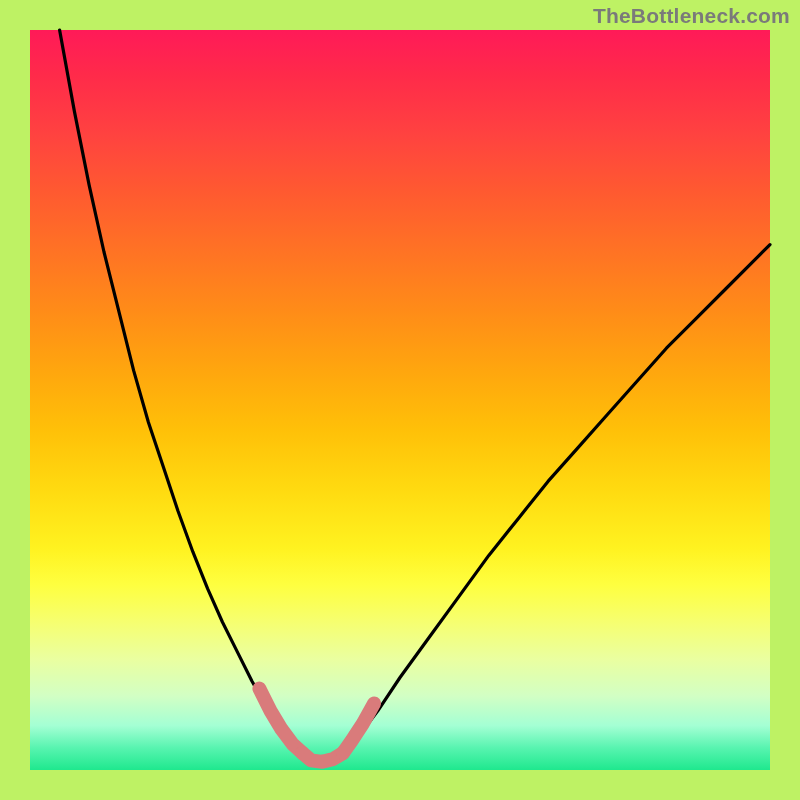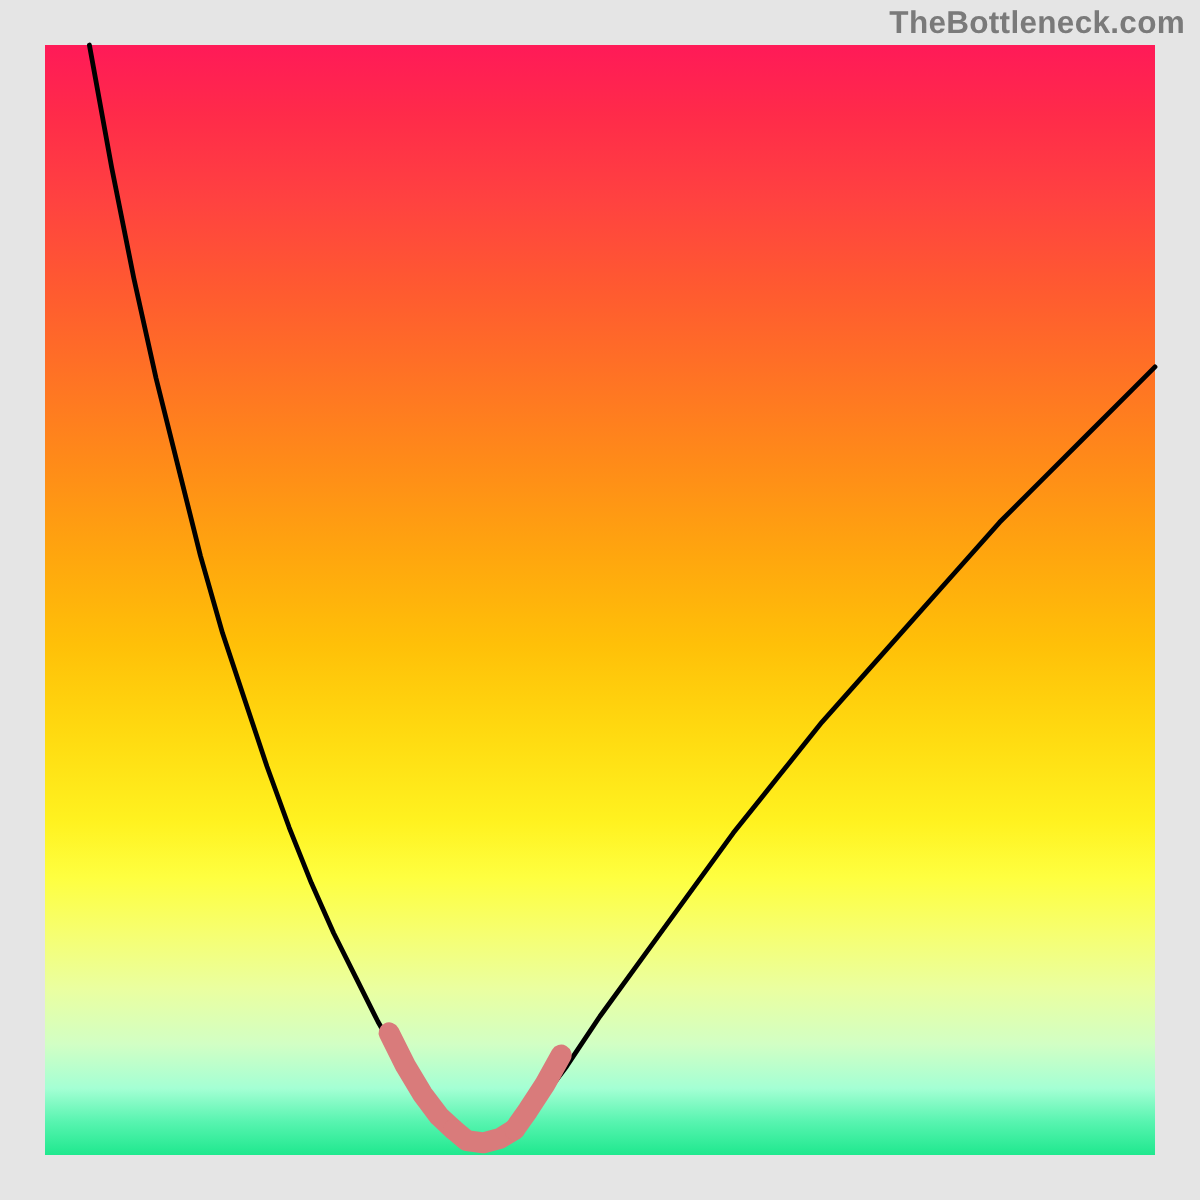--- a/index.html
+++ b/index.html
@@ -8,21 +8,21 @@
     width: 800px;
     height: 800px;
     background: #000;
     overflow: hidden;
     font-family: Arial, Helvetica, sans-serif;
   }
   .frame {
     position: relative;
     width: 800px;
     height: 800px;
-    background: #e5e5e5;
+    background: #bef264;
   }
   .plot-area {
     position: absolute;
     left: 30px;
     top: 30px;
     width: 740px;
     height: 740px;
     background: linear-gradient(to bottom,
       #ff1a58 0%,
       #ff2a4a 6%,

